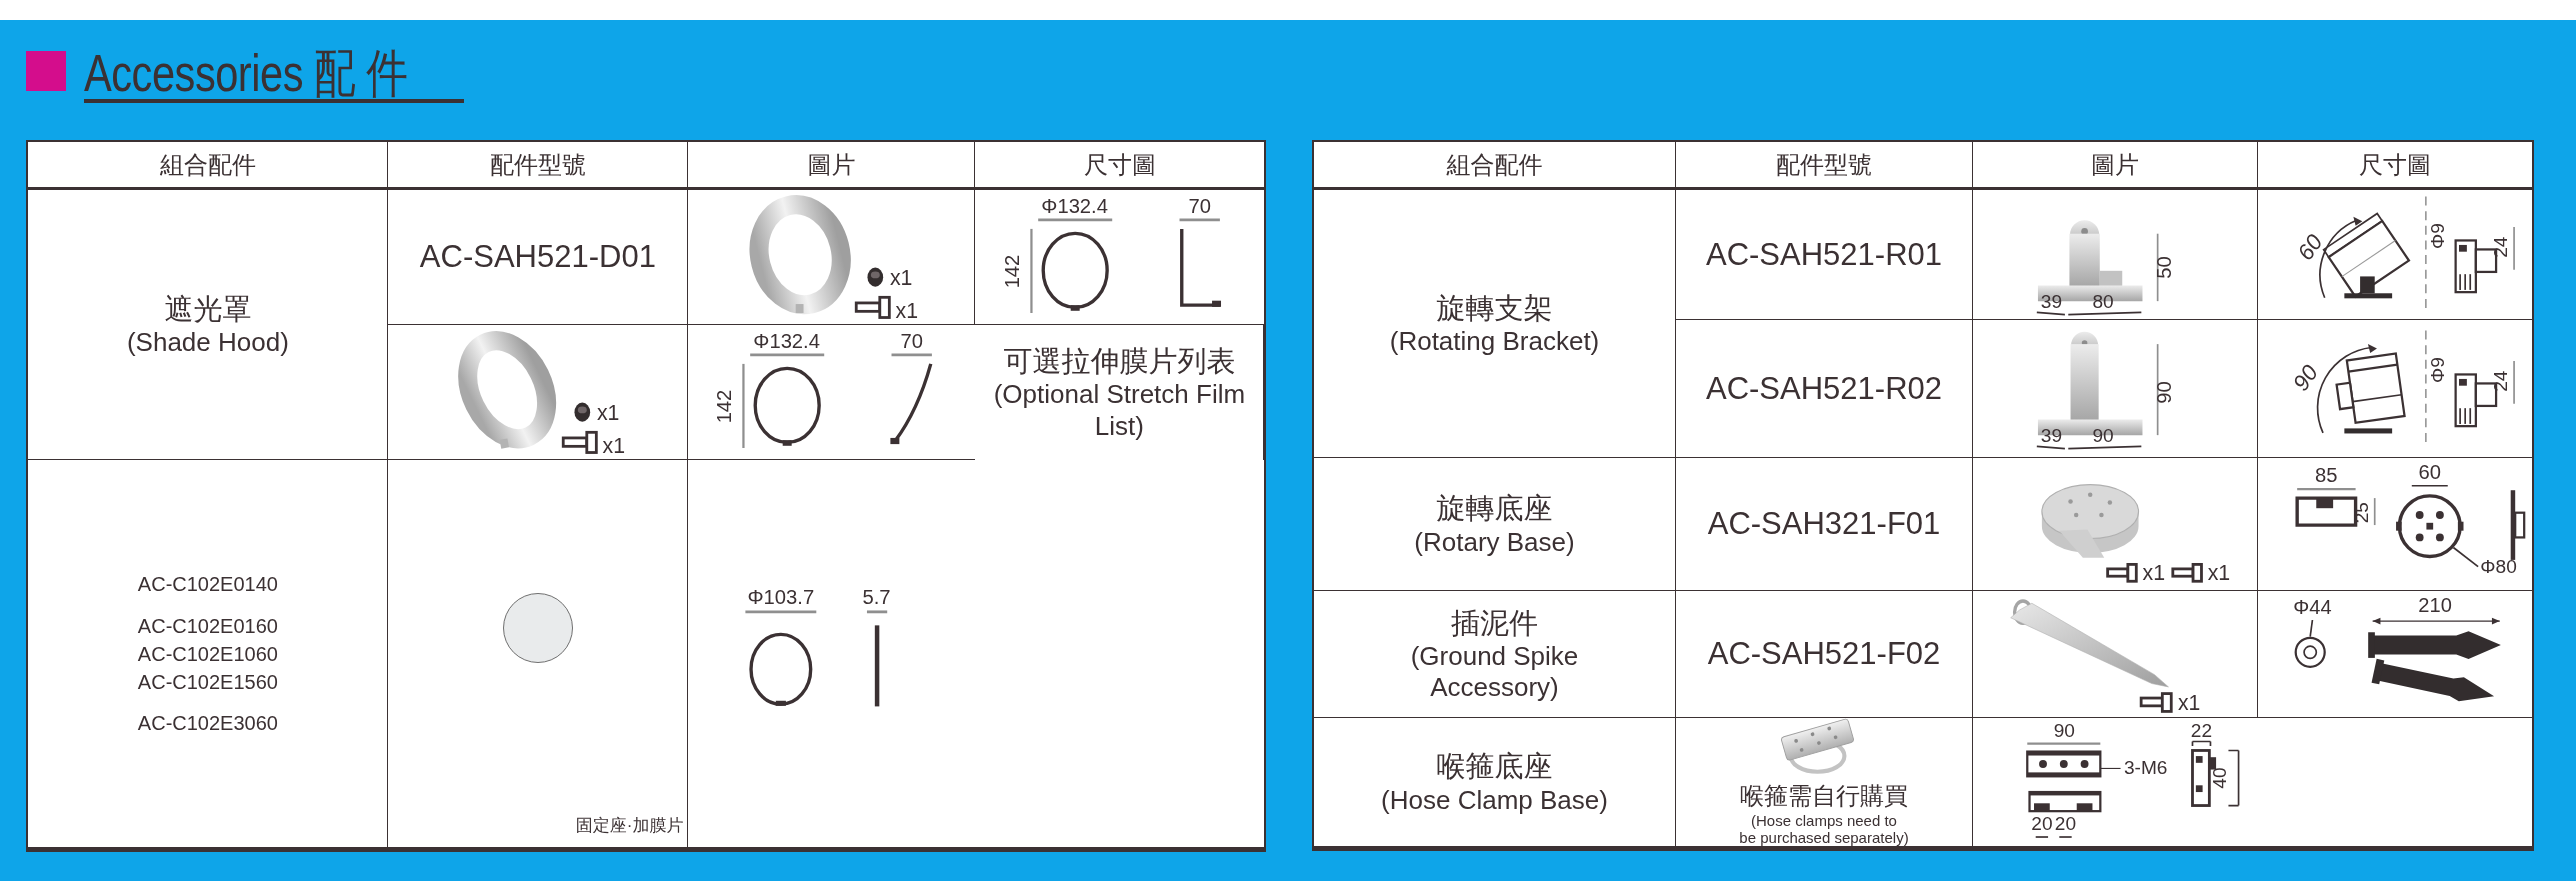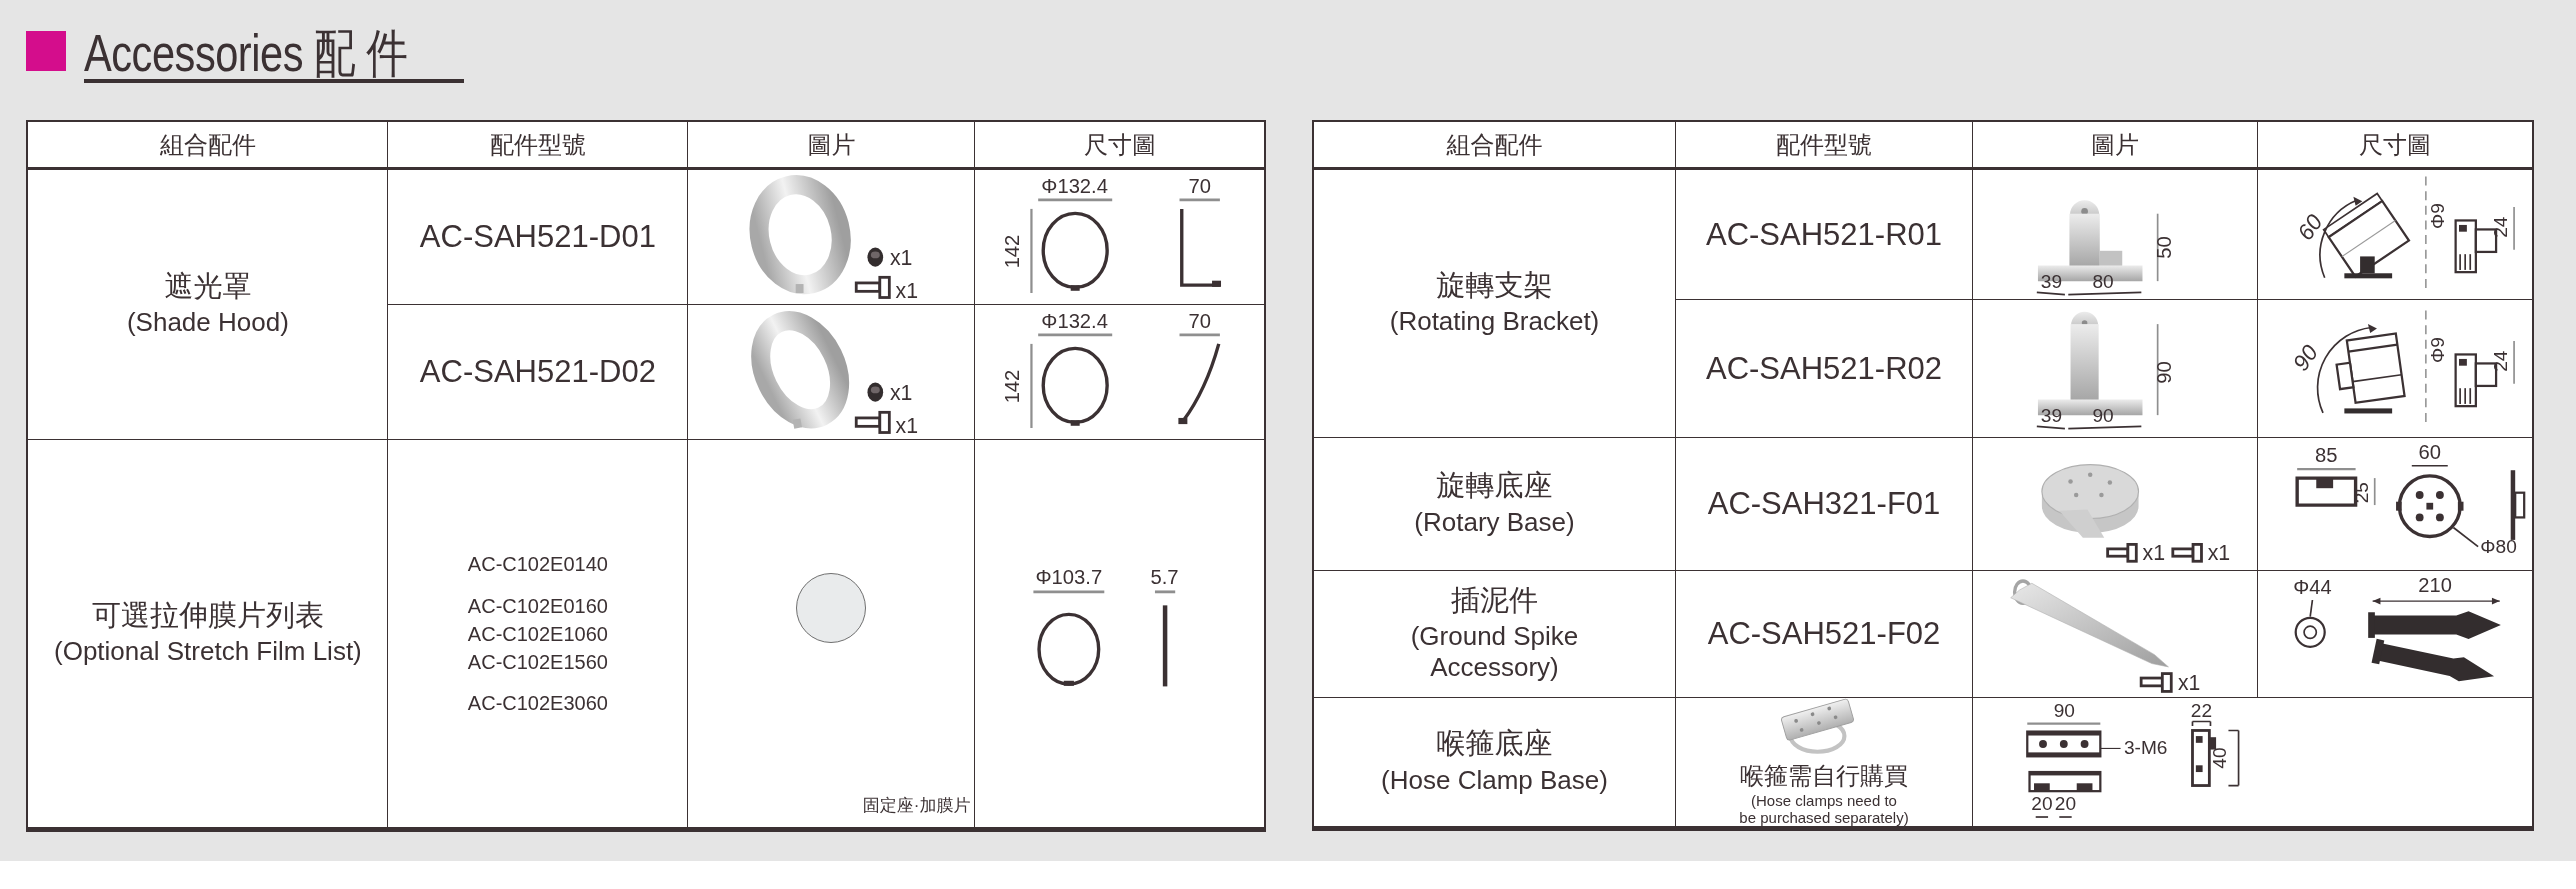--- a/index.html
+++ b/index.html
@@ -5,21 +5,21 @@
   :root{
     --ink:#3b3133;
     --accent:#d40d8c;
     --dimline:#8f8f8f;
   }
   *{box-sizing:border-box;margin:0;padding:0;}
   body{
     font-family:"Liberation Sans","DejaVu Sans",sans-serif;
     background:#ffffff;color:var(--ink);
   }
-  #canvas{position:relative;width:2576px;height:861px;background:#e5e5e5;overflow:hidden;}
+  #canvas{position:relative;width:2576px;height:861px;background:#0ea5e9;overflow:hidden;margin-top:20px;}
 
   
   .title-square{position:absolute;left:26.4px;top:31px;width:40px;height:40px;background:var(--accent);}
   .page-title{
     position:absolute;left:84px;top:19px;height:62px;
     font-size:52px;font-weight:500;color:var(--ink);white-space:nowrap;
     transform:scaleX(0.8);transform-origin:left top;letter-spacing:-0.6px;
   }
   .title-underline{position:absolute;left:84px;top:79px;width:380px;height:3.9px;background:var(--ink);}
 
@@ -31,21 +31,21 @@
   #tbl-left{left:26.4px;top:120px;grid-template-columns:360px 300px 287px 289px;grid-template-rows:48px 135px 135px 387px;}
   #tbl-right{left:1312px;top:120px;grid-template-columns:362px 297px 285px 274px;grid-template-rows:48px 130px 138px 133px 127px 128px;}
   .tbl>div{
     border-right:1.7px solid var(--ink);border-bottom:1.7px solid var(--ink);
     display:flex;flex-direction:column;align-items:center;justify-content:center;
     position:relative;overflow:hidden;
   }
   .tbl>div.lc{border-right:none;}
   .tbl>div.lr{border-bottom:none;}
   .hdr{font-size:24px;justify-content:center;border-bottom-width:3.4px !important;}
-  .combo-zh{font-size:29px;line-height:1.25;text-align:left;font-family:Liberation Mono, monospace;}
+  .combo-zh{font-size:29px;line-height:1.25;text-align:left;}
   .combo-en{font-size:26px;line-height:1.2;text-align:center;}
   .model{font-size:31px;letter-spacing:0;}
   .film-models{font-size:20px;text-align:center;line-height:1.4;}
   .film-models .gap-b{margin-bottom:13.5px;}
   .film-models .gap-t{margin-top:13.5px;}
   .film-note{position:absolute;right:4px;bottom:10px;font-size:17px;}
   .film-disc{width:70px;height:70px;border-radius:50%;background:#e9ebec;border:1.7px solid #6f6f6f;}
   .hose-note-zh{font-size:24px;margin-top:2.2px;}
   .hose-note-en{font-size:15px;line-height:1.15;text-align:center;}
   svg{display:block;}
@@ -106,21 +106,20 @@
         <rect x="168" y="200" width="16" height="10" fill="#3b3133"></rect>
         <line x1="98" y1="64" x2="98" y2="214" stroke="#8f8f8f" stroke-width="4"></line>
         <text x="76" y="140" font-size="36" text-anchor="middle" transform="rotate(-90 76 140)">142</text>
         <text x="398" y="36" font-size="36" text-anchor="middle">70</text>
         <line x1="362" y1="48" x2="434" y2="48" stroke="#8f8f8f" stroke-width="5"></line>
         <path d="M366,64 V200 H434" fill="none" stroke="#3b3133" stroke-width="6"></path>
         <rect x="420" y="192" width="16" height="11" fill="#3b3133"></rect>
       </svg>
     </div>
 
-    <div class="model">AC-SAH521-D02</div>
     <div>
       <svg width="284" height="129" viewBox="0 0 506 230">
         <defs>
           <linearGradient id="met2" x1="0" y1="0" x2="1" y2="0">
             <stop offset="0" stop-color="#a8a8a8"></stop>
               <stop offset="0.45" stop-color="#f2f2f2"></stop>
               <stop offset="1" stop-color="#9f9f9f"></stop>
           </linearGradient>
         </defs>
         <g>

